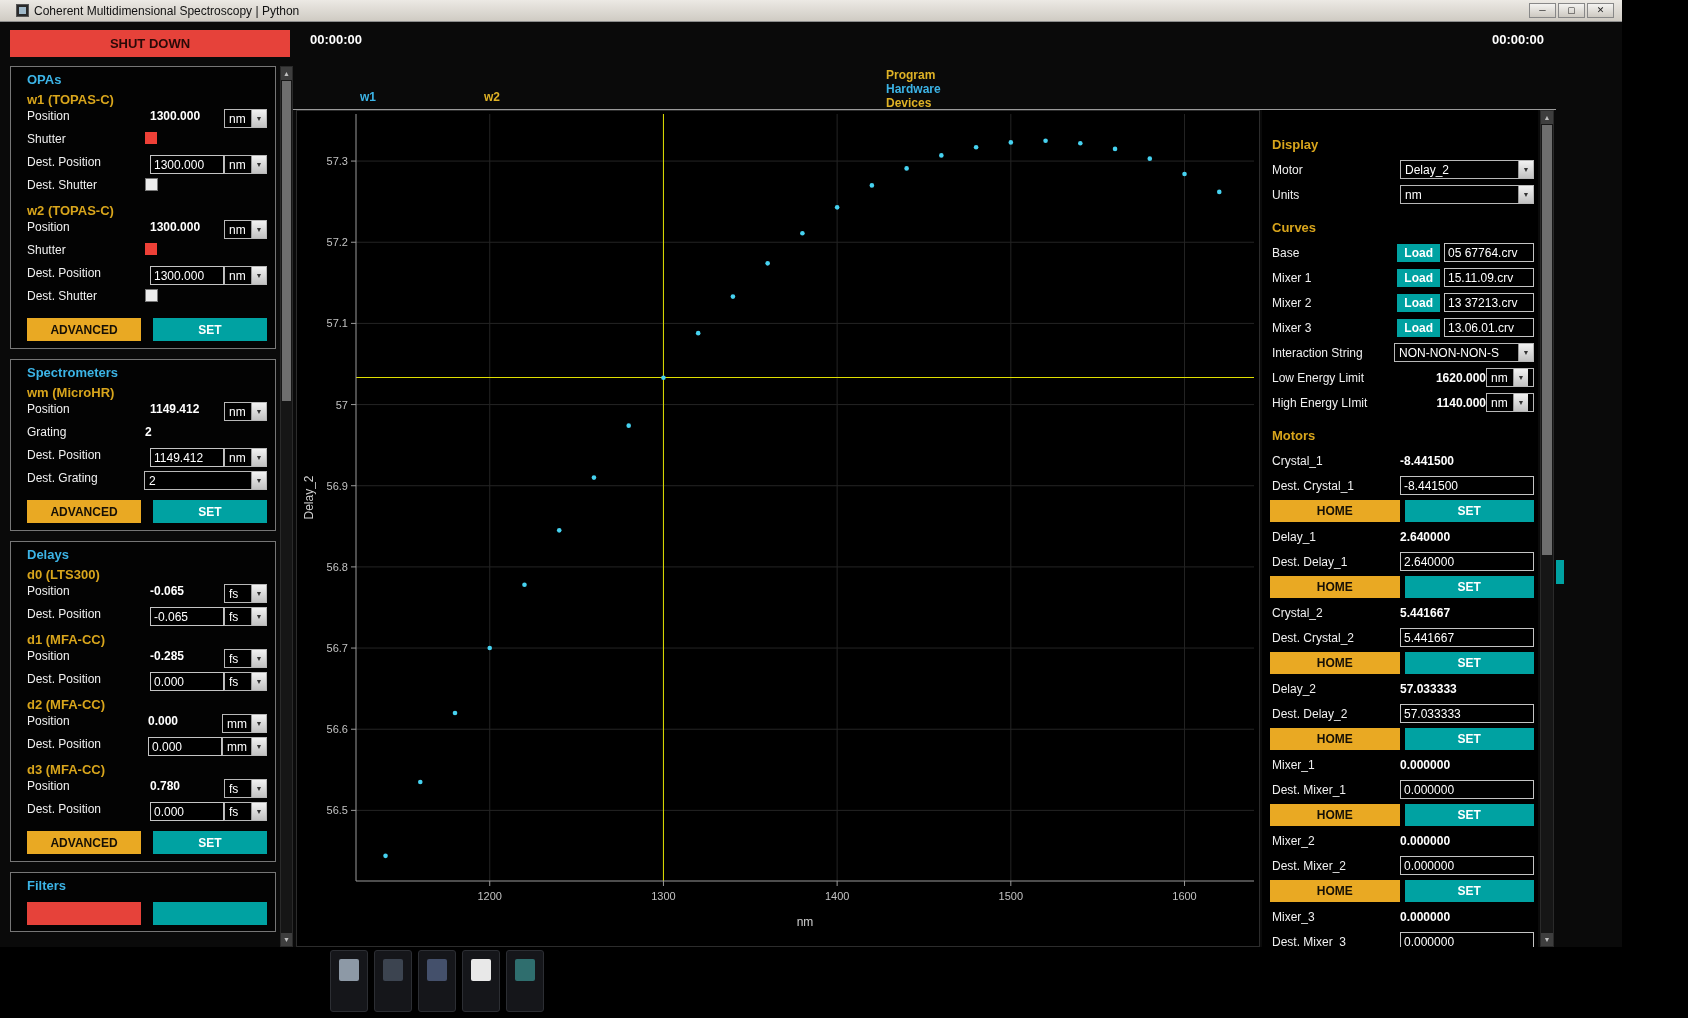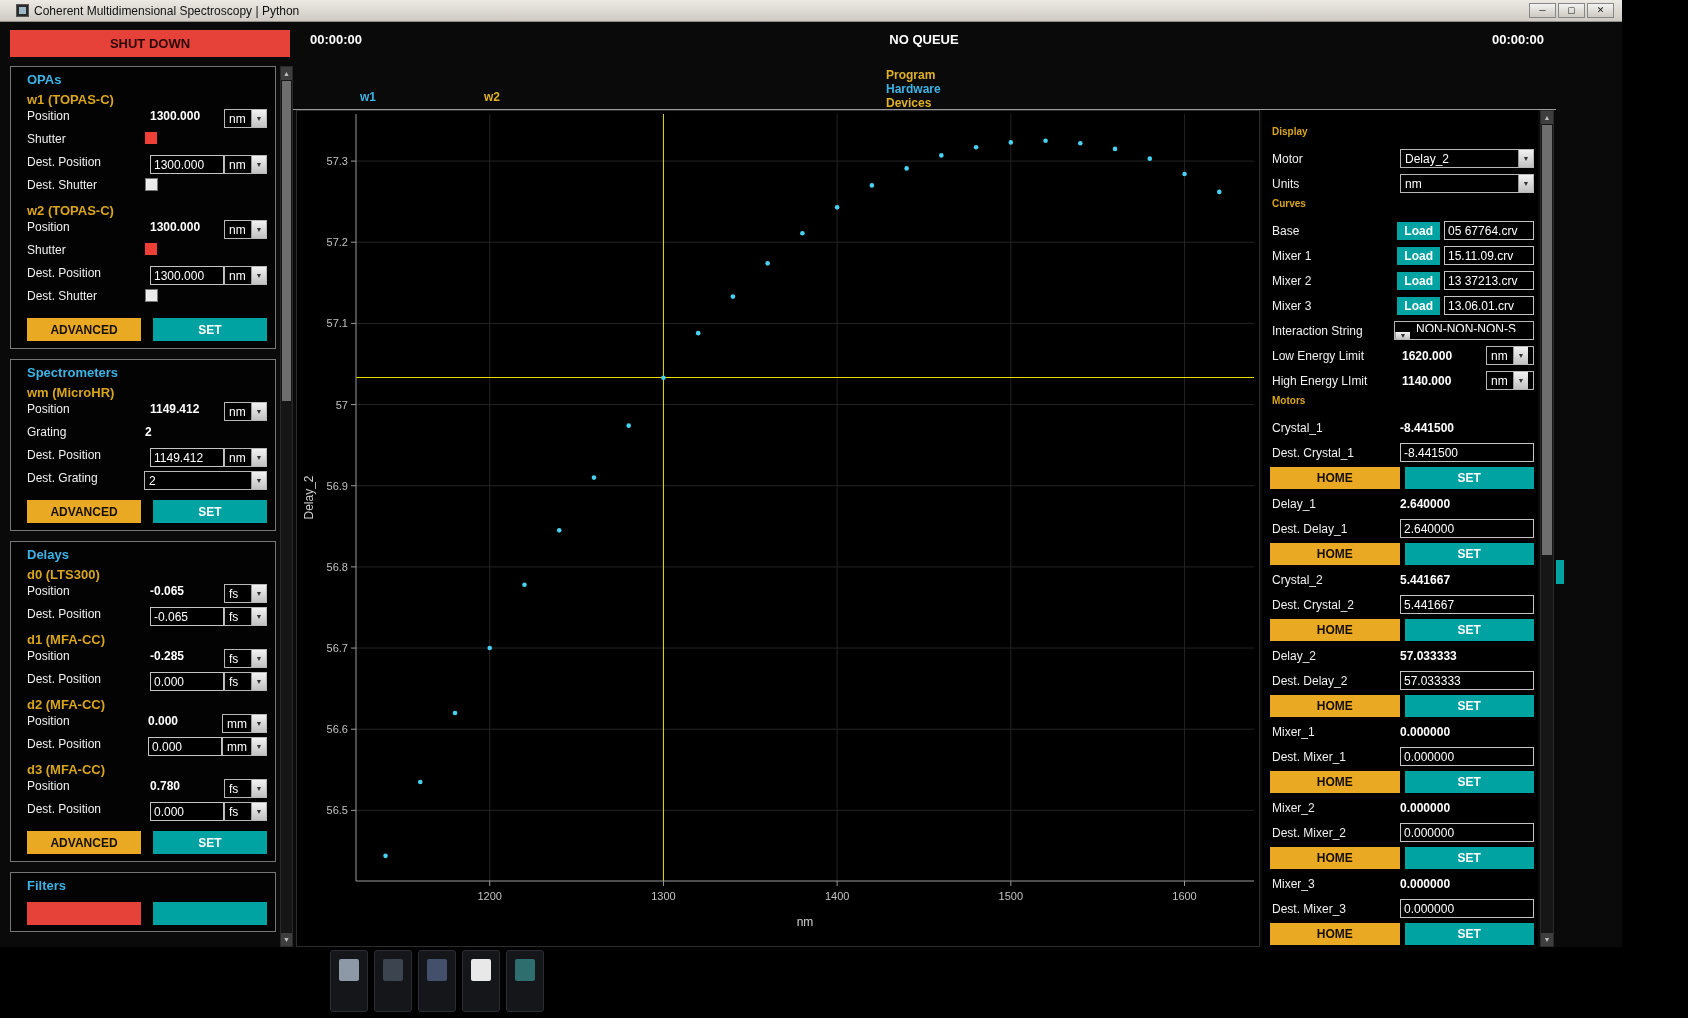--- a/index.html
+++ b/index.html
@@ -71,31 +71,31 @@
   .sb-arrow.up { top:0; } .sb-arrow.down { bottom:0; }
   .sb-thumb { position:absolute; left:1px; right:1px; background:#6e6e6e; }
   .splitter-handle { position:absolute; left:1556px; top:560px; width:8px; height:24px; background:#00a2a2; }
 
   
   .plot-container { position:absolute; left:296px; top:110px; width:964px; height:837px; background:#000; border:1px solid #2c2c2c; }
   .plot-container svg { display:block; }
 
   
   .rpanel { position:absolute; left:1262px; top:110px; width:276px; height:837px; overflow:hidden; padding:14px 2px 0 4px; background:#000; }
-  .rp-h { color:#d8a51c; font-size:10px; font-weight:bold; height:22px; padding:2px 6px 0 6px; }
+  .rp-h { color:#d8a51c; font-size:13px; font-weight:bold; height:22px; padding:2px 6px 0 6px;margin-top:11px; }
   .rp-row { display:flex; align-items:center; height:25px; padding:0 2px 0 6px; }
   .rp-row .lbl { flex:1; }
   .rp-row .val { width:134px; }
   .rp-input { width:134px; }
   .dd-motor { width:134px; justify-content:space-between; }
-  .dd-inter { width:140px; justify-content:space-between;flex-direction:column; }
+  .dd-inter { width:140px; justify-content:space-between; }
   .dd-inter .dd-t { min-width:0; white-space:nowrap; overflow:hidden; padding-right:0; }
   .btn-load { background:#00a2a2; color:#fff; height:18px; padding:0 7px; margin-right:4px; font-size:12px; }
   .curve-file { width:90px; }
-  .energy-val { width:84px; font-weight:bold; }
+  .energy-val { width:84px; font-weight:bold;text-align:right; }
   .energy-dd { width:48px; }
   .rp-btnrow { display:flex; gap:5px; padding:2px 2px 2px 4px; height:26px; }
   .btn-home { background:#e9a923; color:#161006; flex:1; height:22px; }
   .btn-set2 { background:#00a2a2; color:#fff; flex:1; height:22px; }
 
   
   .taskbar { position:absolute; left:330px; top:950px; display:flex; gap:6px; }
   .task-icon { width:38px; height:62px; background:#15161a; border:1px solid #2c2e33; border-radius:3px;
     display:flex; align-items:flex-start; justify-content:center; padding-top:8px; }
   .ti-glyph { width:20px; height:22px; border-radius:2px; }
@@ -111,21 +111,20 @@
   <span class="title-text">Coherent Multidimensional Spectroscopy | Python</span>
 </div>
 <div class="winbtns">
   <div class="winbtn">─</div>
   <div class="winbtn">▢</div>
   <div class="winbtn">✕</div>
 </div>
 
 <div class="shutdown">SHUT DOWN</div>
 <div class="statusbar">
-  <span class="sb-queue">NO QUEUE</span>
   <span class="sb-elapsed">00:00:00</span>
   <span class="sb-remaining">00:00:00</span>
 </div>
 
 <div class="tabs">
   <div class="tab">Program</div>
     <div class="tab active">Hardware</div>
     <div class="tab">Devices</div>
     <div class="tab">Autonomic</div>
     <div class="tab">Somatic</div>

